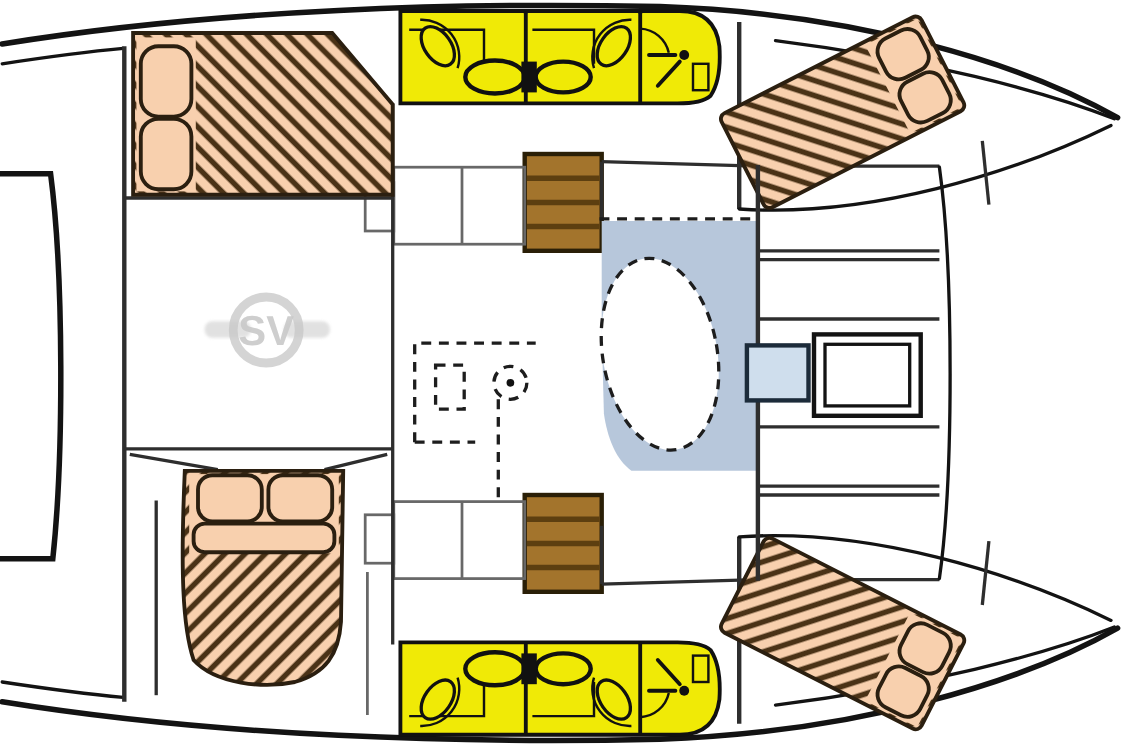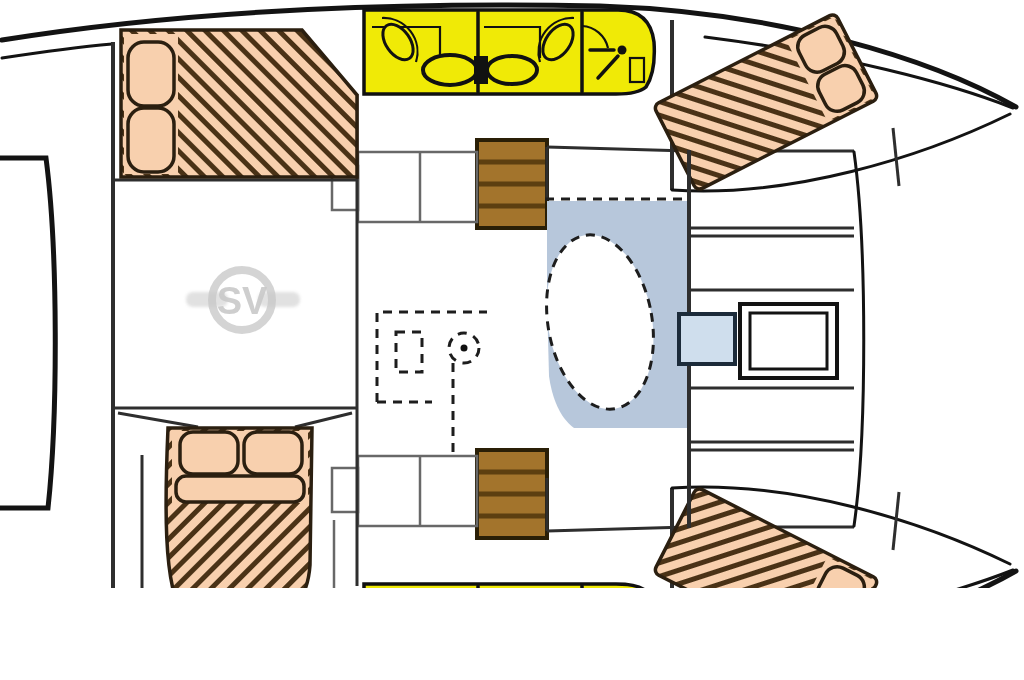--- a/index.html
+++ b/index.html
@@ -1,16 +1,16 @@
 <!DOCTYPE html>
 <html style="--background: #ffffff; --hull_outline: #131313; --interior_line: #2e2e2e; --shelf_line: #686868; --bed_fill: #f8d0ae; --bed_hatch: #4a3216; --bed_outline: #2b1f10; --bathroom_yellow: #f0ea06; --fixture_outline: #111111; --wood_brown: #a3742c; --wood_dark: #5d3f10; --wood_border: #2a1f07; --galley_blue: #b7c7db; --hatch_fill: #cfdeed; --hatch_border: #1c2b3a; --dash_line: #1d1d1d; --watermark: #c9c9c9;"><head>
 <meta charset="utf-8">
 <style>
   html,body{margin:0;padding:0;background:#fff;}
-  .stage{width:1024px;height:588px;position:relative;background:var(--background,#fff);overflow:hidden;}
+  .stage{width:1024px;height:680px;position:relative;background:var(--background,#fff);overflow:hidden;}
   svg{display:block;}
   
   .hull{stroke:var(--hull_outline);stroke-width:5;fill:none;stroke-linecap:round;}
   .hull-thin{stroke:var(--hull_outline);stroke-width:3;fill:none;stroke-linecap:round;}
   .wall{stroke:var(--interior_line);stroke-width:3;fill:none;}
   .wall-thick{stroke:var(--interior_line);stroke-width:4;fill:none;}
   .shelf{stroke:var(--shelf_line);stroke-width:2.5;fill:none;}
   
   .bed-a{fill:url(#hatchA);stroke:var(--bed_outline);stroke-width:3.5;}
   .bed-b{fill:url(#hatchB);stroke:var(--bed_outline);stroke-width:3.5;}

